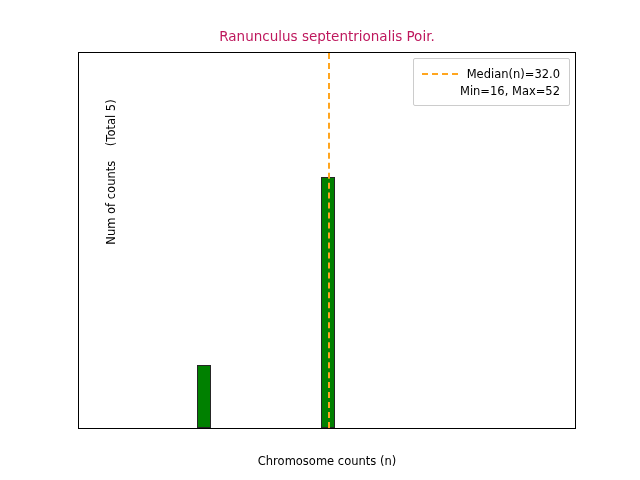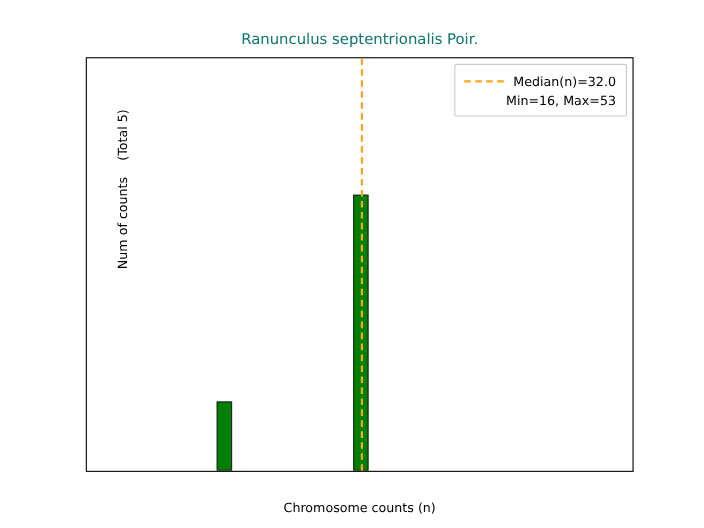--- a/index.html
+++ b/index.html
@@ -24,21 +24,21 @@
   }
 
   
   #chart-title {
     position: absolute;
     left: 78px;
     top: 28px;
     width: 498px;
     text-align: center;
     font-size: 13.5px;
-    color: #0f766e;
+    color: #be185d;
     line-height: 16px;
     white-space: nowrap;
   }
 
   
   #axes {
     position: absolute;
     left: 78px;
     top: 52px;
     width: 498px;
@@ -144,21 +144,21 @@
       <div class="bar" style="left:242px; width:14px; bottom:0px; height:251.33px; background:#008000;"></div>
 
       <div id="median-line" style="left:249px;"></div>
 
       <div id="legend">
         <div class="legend-row">
           <span class="legend-swatch"></span>
           <span class="legend-label">Median(n)=32.0</span>
         </div>
         <div class="legend-row second">
-          <span class="legend-label">Min=16, Max=53</span>
+          <span class="legend-label">Min=16, Max=52</span>
         </div>
       </div>
 
     </div>
 
     <div id="y-axis-label">Num of counts    (Total 5)</div>
   </div>
 
   <div id="x-axis-label">Chromosome counts (n)</div>
 

